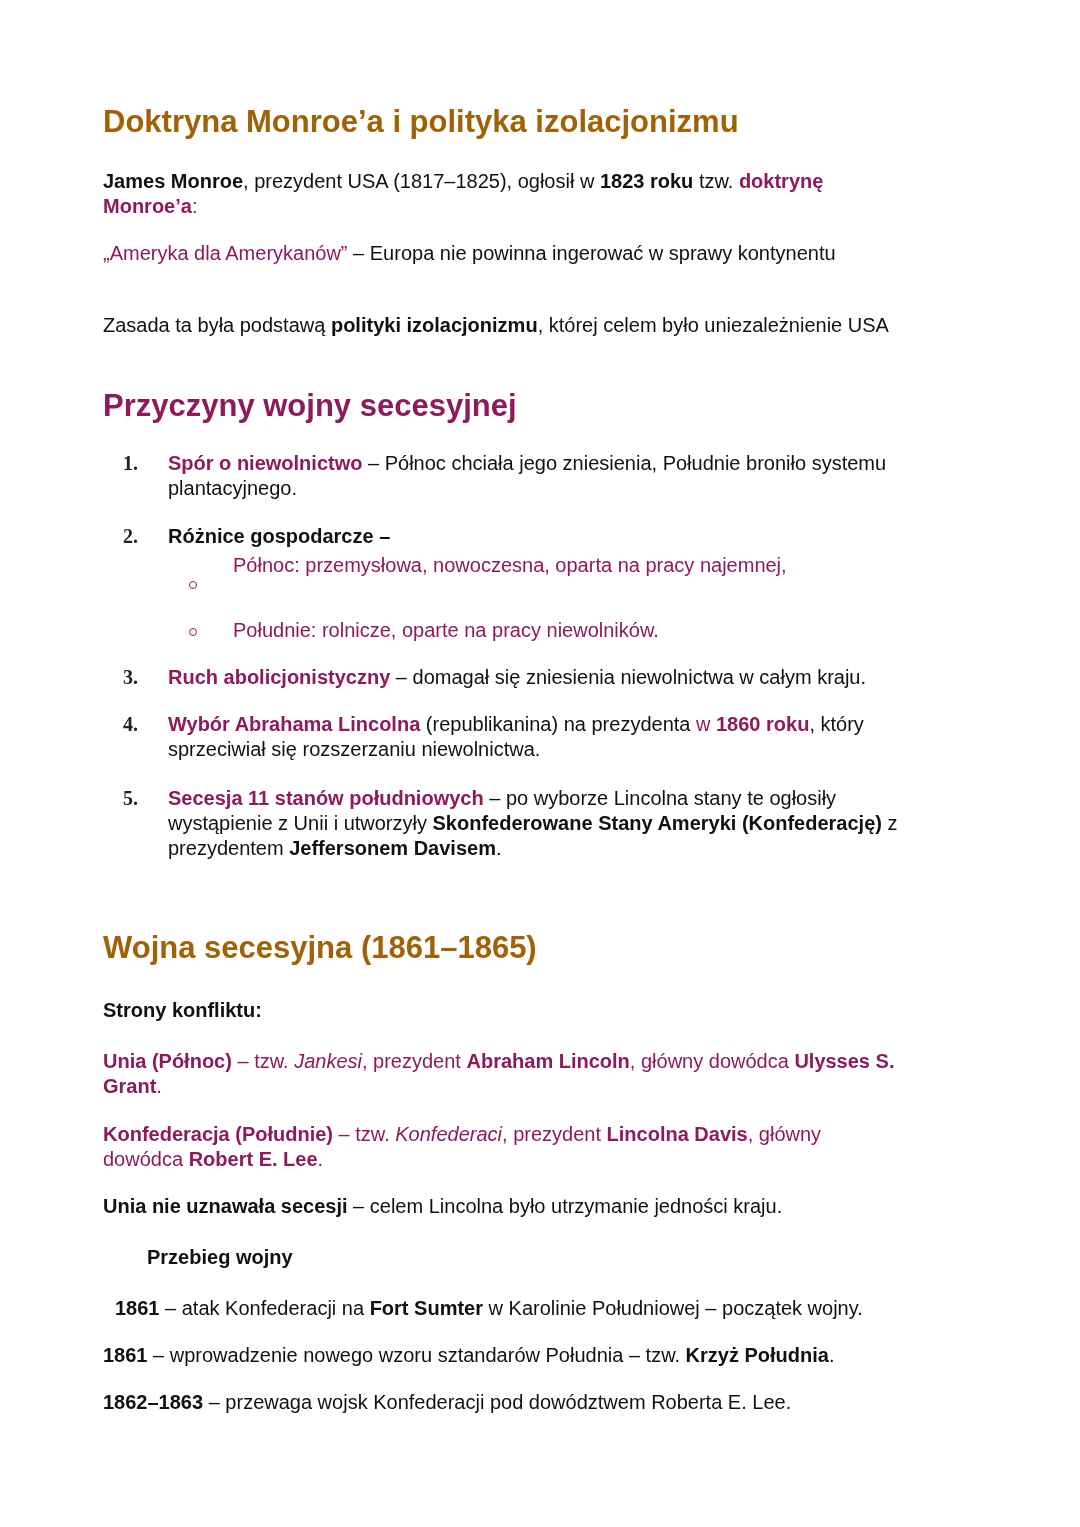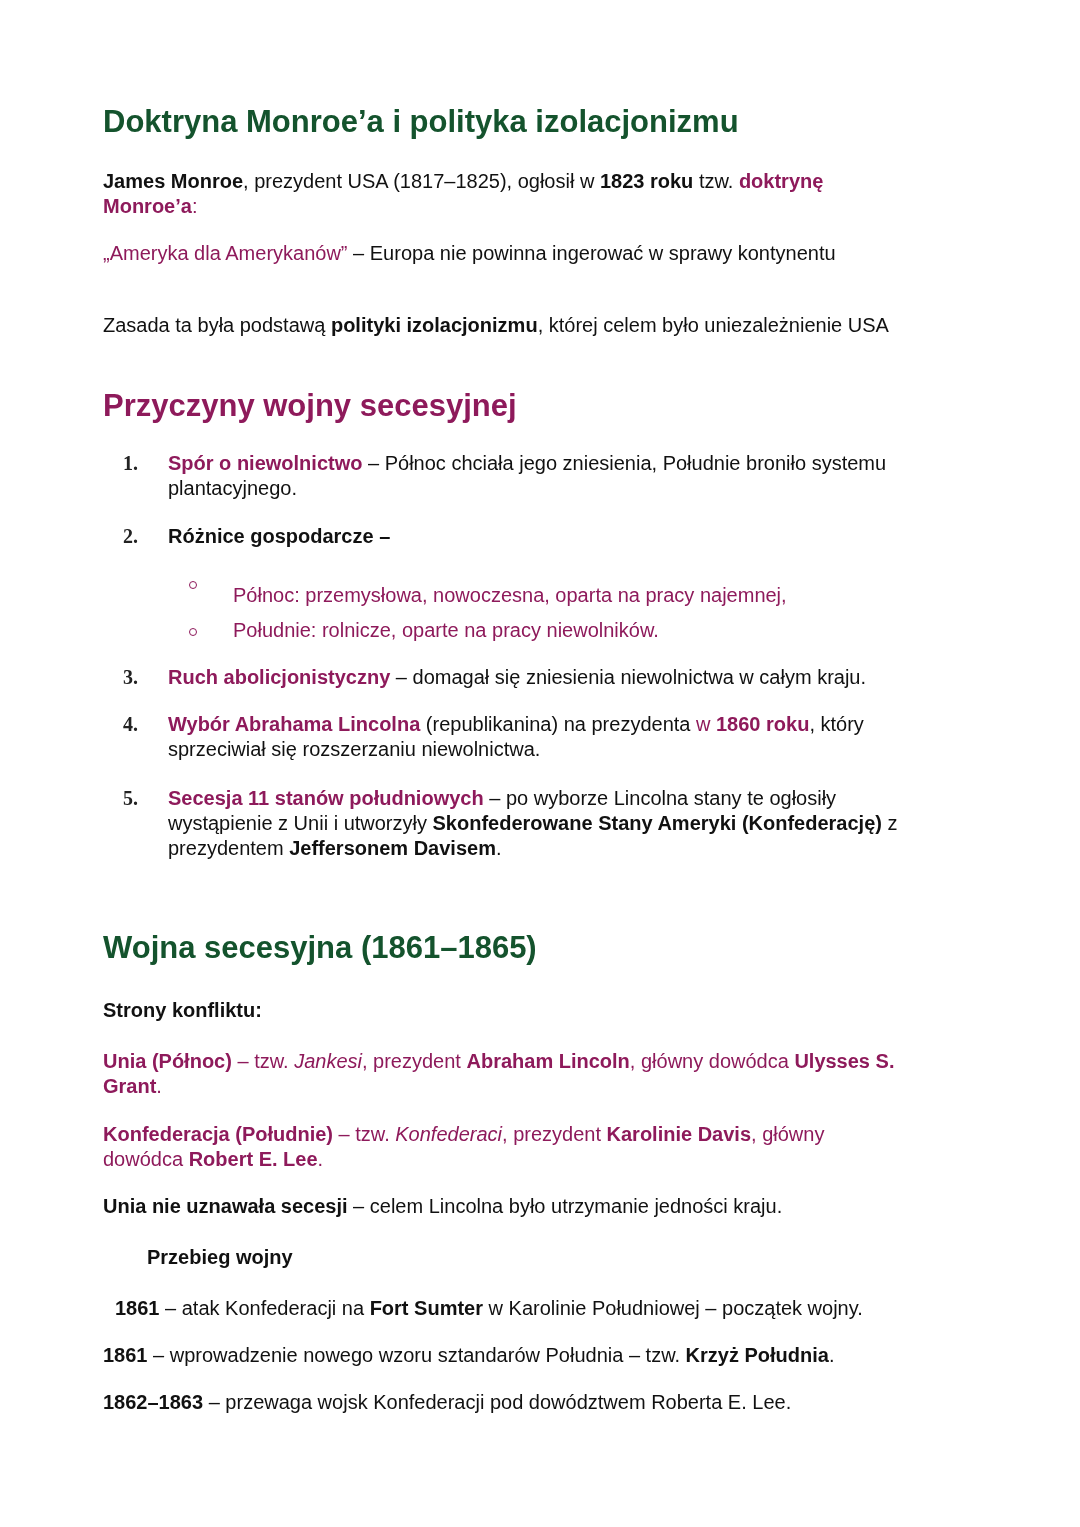--- a/index.html
+++ b/index.html
@@ -6,21 +6,21 @@
     body {
       width: 1080px;
       height: 1527px;
       position: relative;
       font-family: "Liberation Sans", sans-serif;
       color: #111111;
       overflow: hidden;
     }
     .abs { position: absolute; left: 103px; }
     h1, h2, h3 { margin: 0; font-weight: bold; }
-    .h1 { font-size: 31px; line-height: 38px; color: #14532d; }
+    .h1 { font-size: 31px; line-height: 38px; color: #a16207; }
     .h1.accent { color: #8e1a5b; }
     .h3 { font-size: 20px; line-height: 30px; color: #111; }
     p { margin: 0; font-size: 20px; line-height: 25px; }
     .m { color: #8e1a5b; }
     .b { font-weight: bold; text-align: right; }
     .i { font-style: italic; }
     .num {
       position: absolute;
       left: 20px;
       font-family: "Liberation Serif", serif;
@@ -66,21 +66,21 @@
       <span class="b m">Spór o niewolnictwo</span><span> – Północ chciała jego zniesienia, Południe broniło systemu</span><br><span>plantacyjnego.</span>
     </p>
   </div>
 
   <div>
     <span class="num" style="top:73px;">2.</span>
     <p class="li-text" style="top:73px;">
       <span class="b">Różnice gospodarcze –</span>
     </p>
     <span class="bullet" style="top:130px;"></span>
-    <p class="sub-text" style="top:132px;">Północ: przemysłowa, nowoczesna, oparta na pracy najemnej,</p>
+    <p class="sub-text" style="top:102px;">Północ: przemysłowa, nowoczesna, oparta na pracy najemnej,</p>
     <span class="bullet" style="top:177px;"></span>
     <p class="sub-text" style="top:167px;">Południe: rolnicze, oparte na pracy niewolników.</p>
   </div>
 
   <div>
     <span class="num" style="top:214px;">3.</span>
     <p class="li-text" style="top:214px;">
       <span class="b m">Ruch abolicjonistyczny</span><span> – domagał się zniesienia niewolnictwa w całym kraju.</span>
     </p>
   </div>
@@ -102,21 +102,21 @@
 
 <h1 class="h1 abs" style="top:929px;">Wojna secesyjna (1861–1865)</h1>
 
 <h3 class="h3 abs" style="top:995px;">Strony konfliktu:</h3>
 
 <p class="abs m" style="top:1049px; width:880px;">
   <span class="b">Unia (Północ)</span><span> – tzw. </span><span class="i">Jankesi</span><span>, prezydent </span><span class="b">Abraham Lincoln</span><span>, główny dowódca </span><span class="b">Ulysses S.</span><br><span class="b">Grant</span><span>.</span>
 </p>
 
 <p class="abs m" style="top:1122px; width:880px;">
-  <span class="b">Konfederacja (Południe)</span><span> – tzw. </span><span class="i">Konfederaci</span><span>, prezydent </span><span class="b">Karolinie Davis</span><span>, główny</span><br><span>dowódca </span><span class="b">Robert E. Lee</span><span>.</span>
+  <span class="b">Konfederacja (Południe)</span><span> – tzw. </span><span class="i">Konfederaci</span><span>, prezydent </span><span class="b">Lincolna Davis</span><span>, główny</span><br><span>dowódca </span><span class="b">Robert E. Lee</span><span>.</span>
 </p>
 
 <p class="abs" style="top:1194px; width:880px;">
   <span class="b">Unia nie uznawała secesji</span><span> – celem Lincolna było utrzymanie jedności kraju.</span>
 </p>
 
 <h3 class="h3 abs" style="top:1242px;margin-left:44px;">Przebieg wojny</h3>
 
 <p class="abs" style="top:1296px; width:880px;margin-left:12px;">
   <span class="b">1861</span><span> – atak Konfederacji na </span><span class="b">Fort Sumter</span><span> w Karolinie Południowej – początek wojny.</span>

